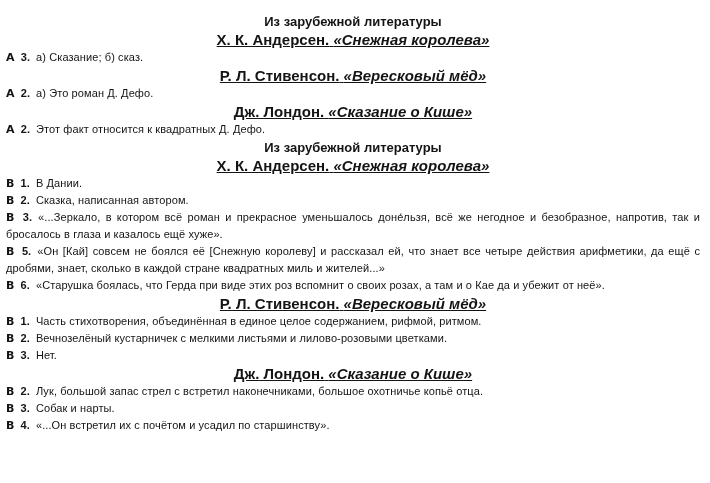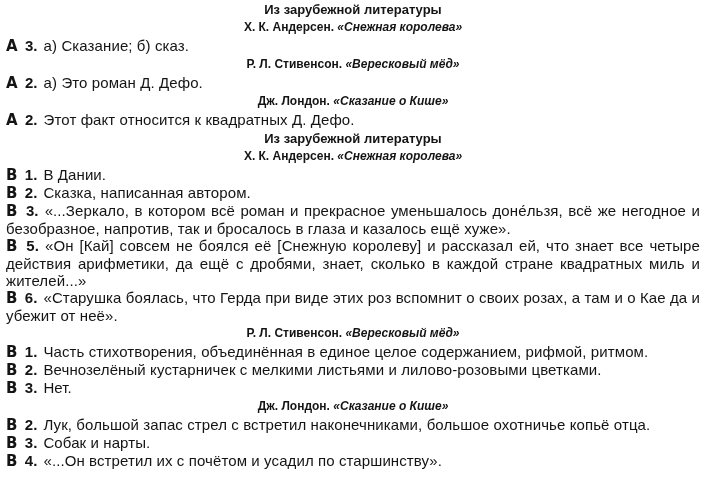--- a/index.html
+++ b/index.html
@@ -11,45 +11,46 @@
     width: 710px;
     height: 483px;
     overflow: hidden;
     font-family: "Liberation Sans", "DejaVu Sans", sans-serif;
     color: #141414;
   }
   .page {
     box-sizing: border-box;
     width: 710px;
     height: 483px;
-    padding: 0 10px 0 6px;
+    padding: 12px 10px 0 6px;
   }
   .heading {
     text-align: center;
     font-weight: bold;
     font-size: 13px;
     line-height: 17px;
     margin: 1px 0;
   }
   .work {
     text-align: center;
-    font-size: 12px;
+    font-size: 15px;
     line-height: 17px;
     margin: 1px 0;
+    text-decoration: underline;
   }
   .work .author {
     font-weight: bold;
   }
   .work .title {
     font-weight: bold;
     font-style: italic;
   }
   p.answer {
     margin: 0;
-    font-size: 15px;
+    font-size: 11px;
     line-height: 17px;
     text-align: justify;
     letter-spacing: 0.1px;
   }
   p.answer .marker {
     font-weight: bold;
     font-family: "DejaVu Sans", sans-serif;
     letter-spacing: 1px;
     margin-right: 2px;
   }

